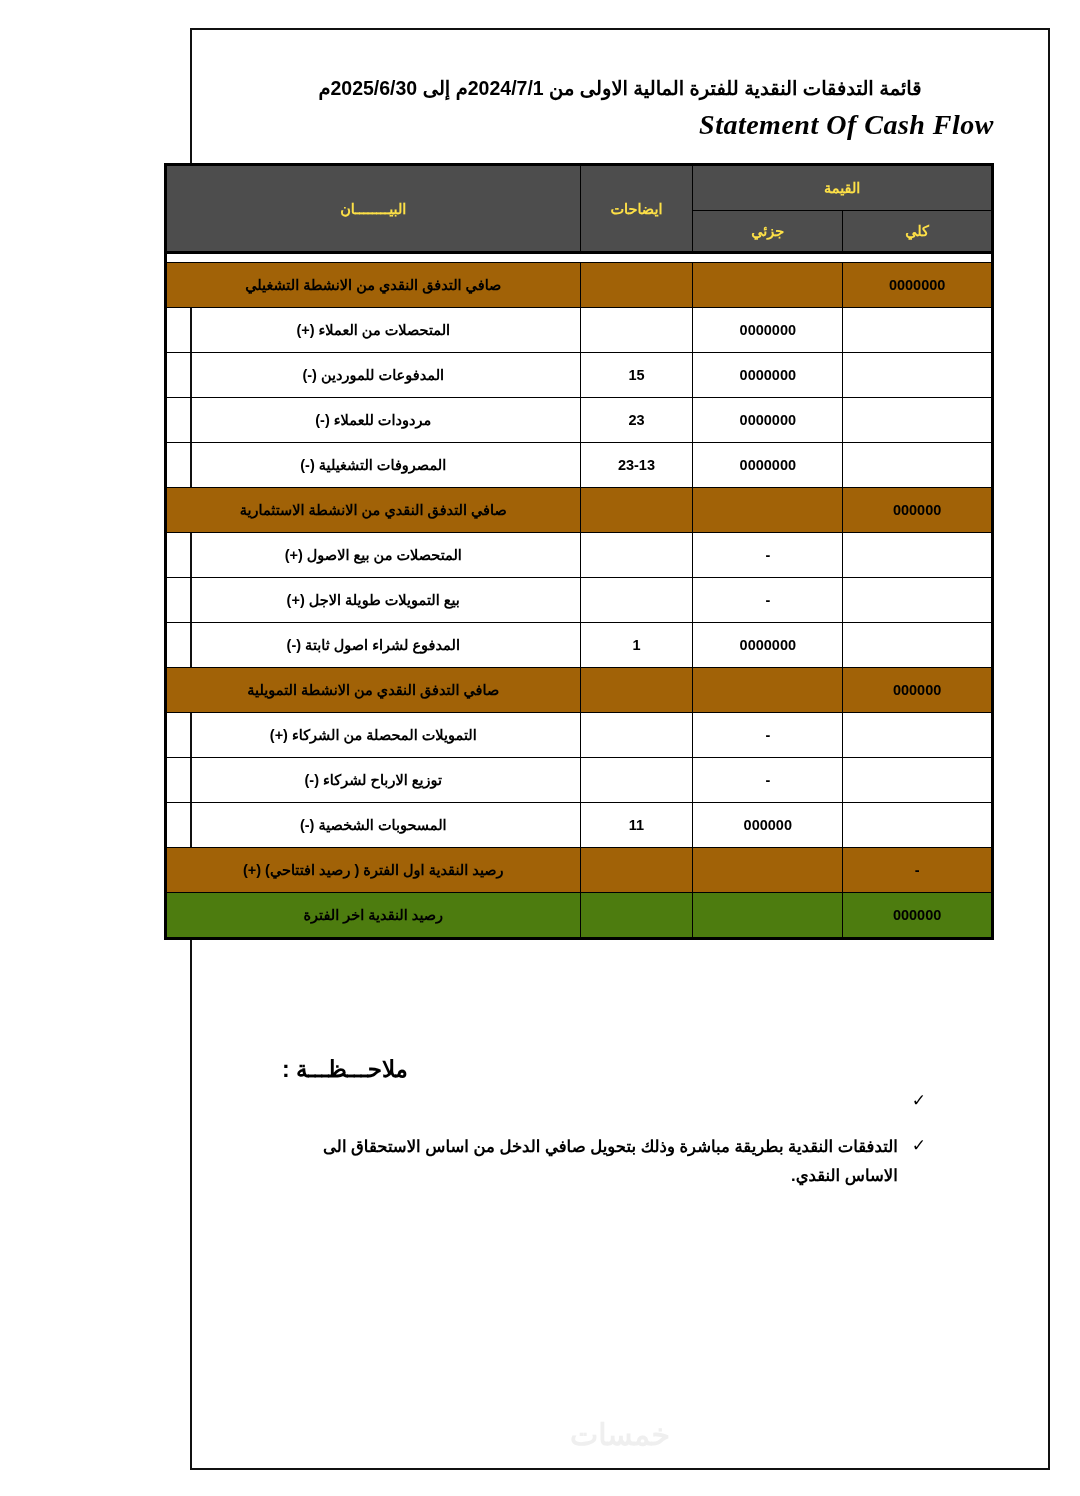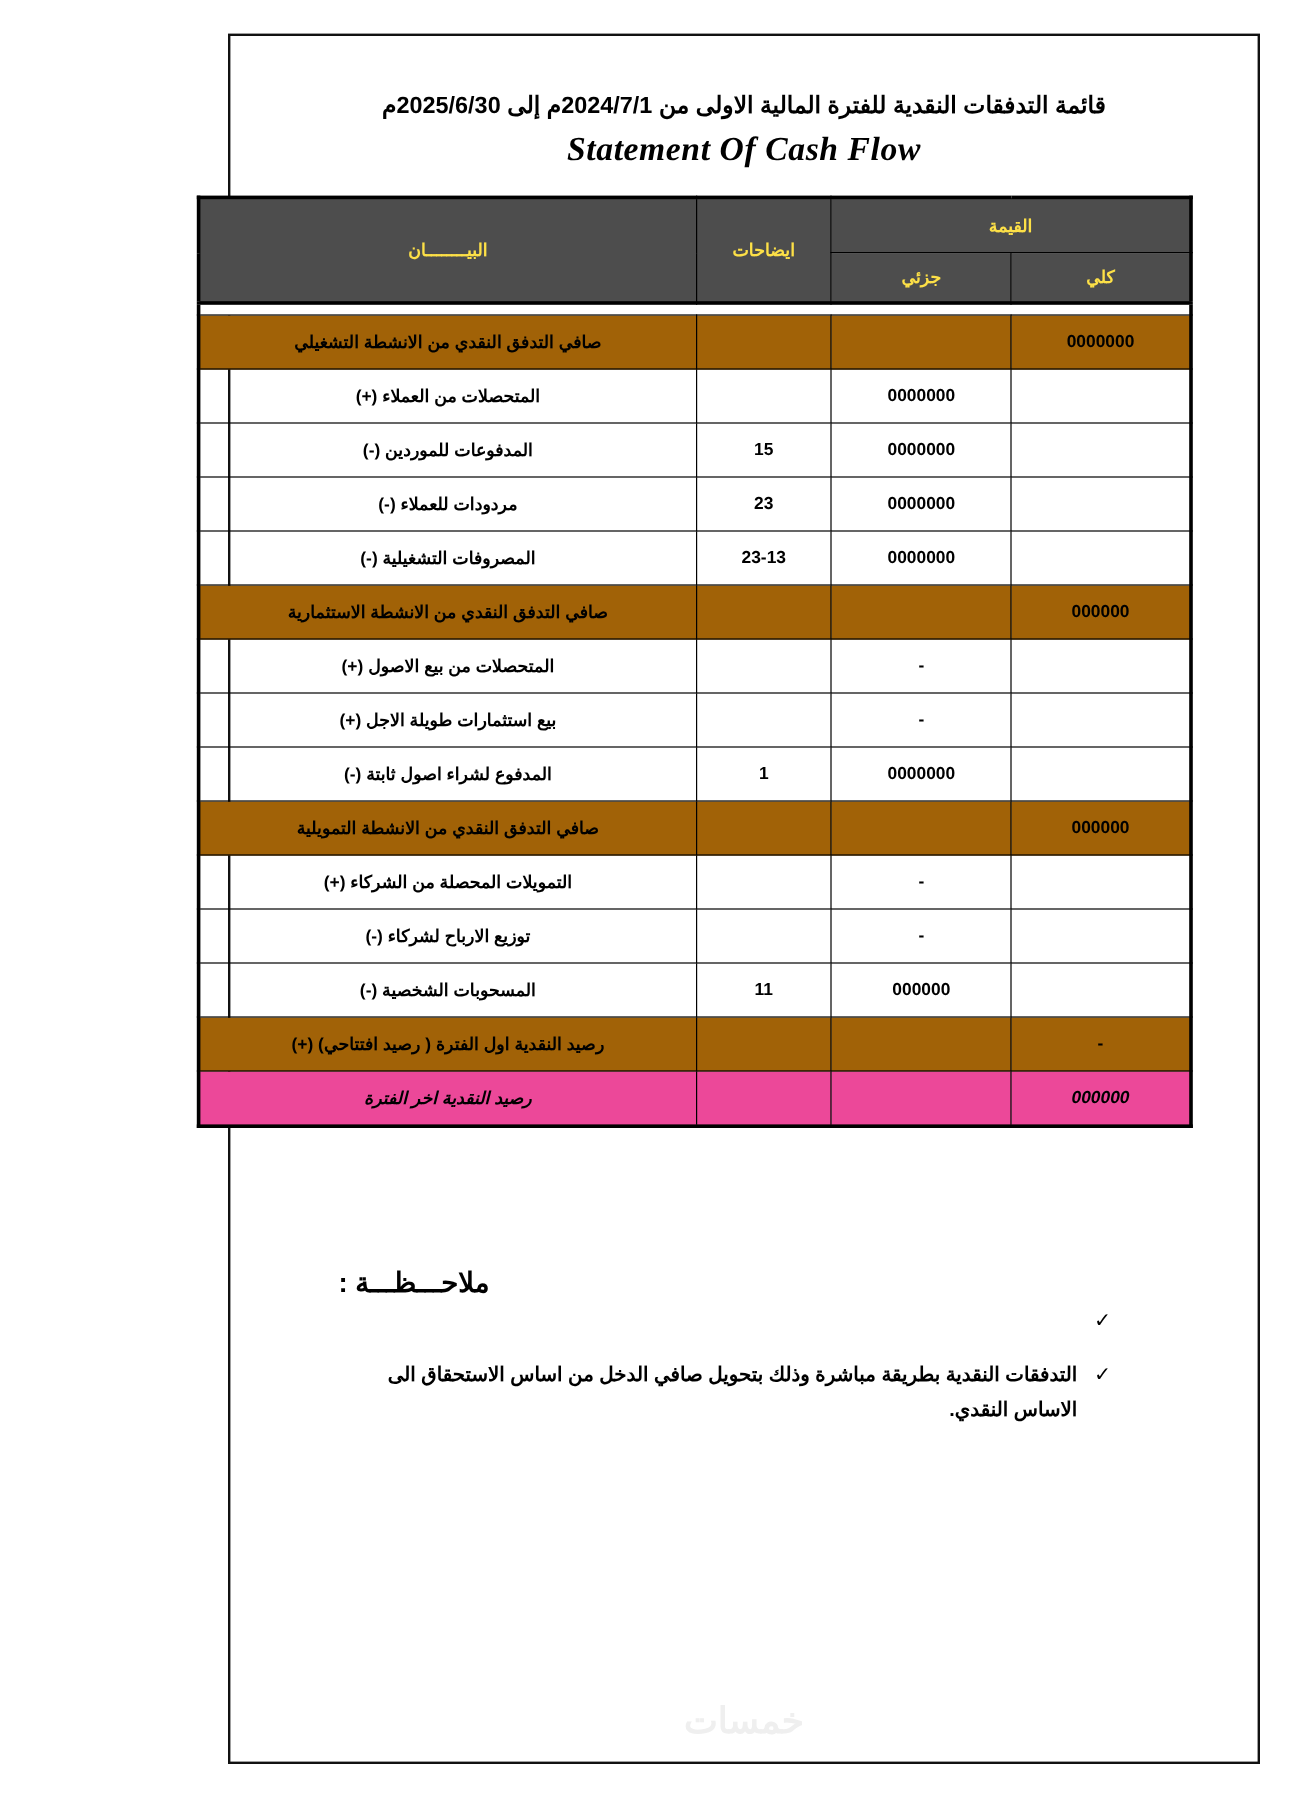--- a/index.html
+++ b/index.html
@@ -36,21 +36,21 @@
   }
   .doc-title {
     text-align: center;
     font-size: 19.5px;
     font-weight: bold;
     direction: rtl;
     line-height: 1.5;
     margin: 10px 0 6px 0;
   }
   .doc-subtitle {
-    text-align: center;
+    text-align: right;
     font-family: "Liberation Serif", serif;
     font-style: italic;
     font-weight: bold;
     font-size: 28px;
     letter-spacing: 0.5px;
     margin: 6px 0 22px 0;
   }
   table.cf {
     width: 830px;
     margin: 0 auto;
@@ -92,22 +92,21 @@
     border-right: none;
     border-top: 3px solid #000;
     border-bottom: none;
     background: #ffffff;
     padding: 0;
   }
   tr.highlight td {
     background: #a16207;
   }
   tr.final td {
-    background: #ec4899;
-    font-style: italic;
+    background: #4d7c0f;
   }
   .notes {
     direction: rtl;
     margin: 116px 12px 0 12px;
   }
   .notes-title {
     text-align: left;
     font-size: 23px;
     font-weight: bold;
     letter-spacing: 4px;
@@ -220,21 +219,21 @@
         <tr>
           <td></td>
           <td>-</td>
           <td></td>
           <td class="bayan">المتحصلات من بيع الاصول (+)</td>
         </tr>
         <tr>
           <td></td>
           <td>-</td>
           <td></td>
-          <td class="bayan">بيع استثمارات طويلة الاجل (+)</td>
+          <td class="bayan">بيع التمويلات طويلة الاجل (+)</td>
         </tr>
         <tr>
           <td></td>
           <td>0000000</td>
           <td>1</td>
           <td class="bayan">المدفوع لشراء اصول ثابتة (-)</td>
         </tr>
         <tr class="highlight">
           <td>000000</td>
           <td></td>

